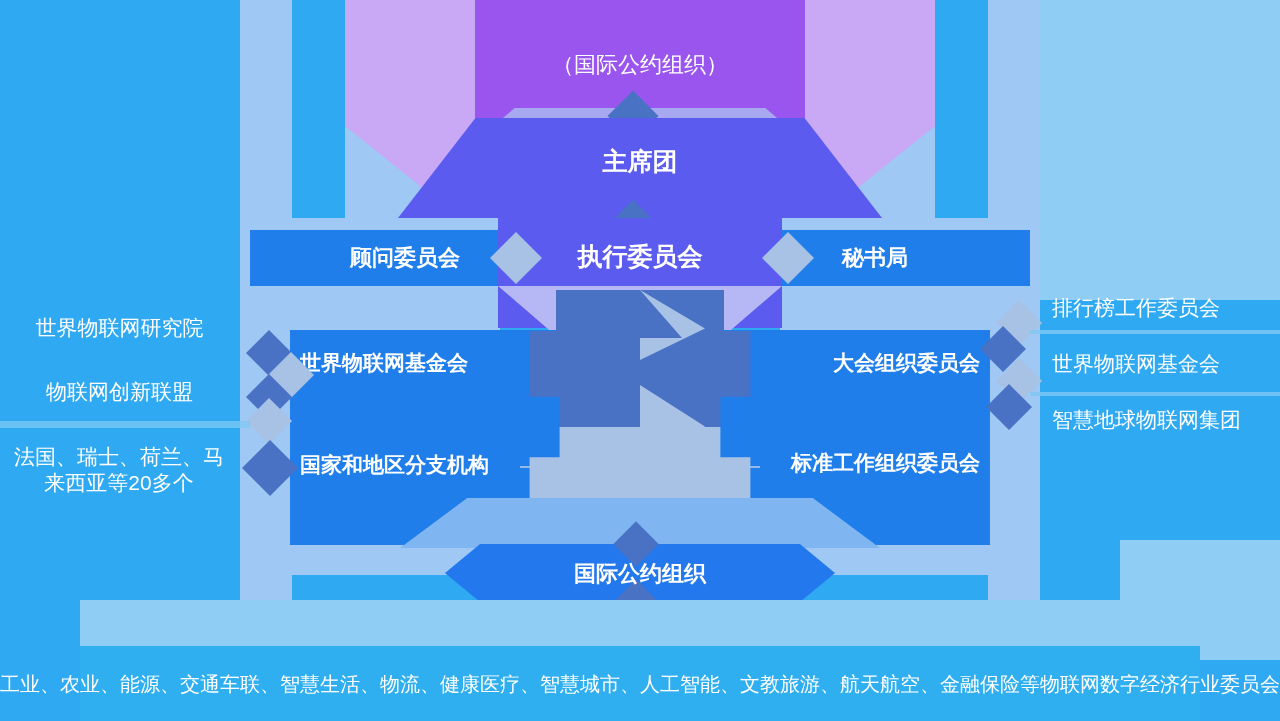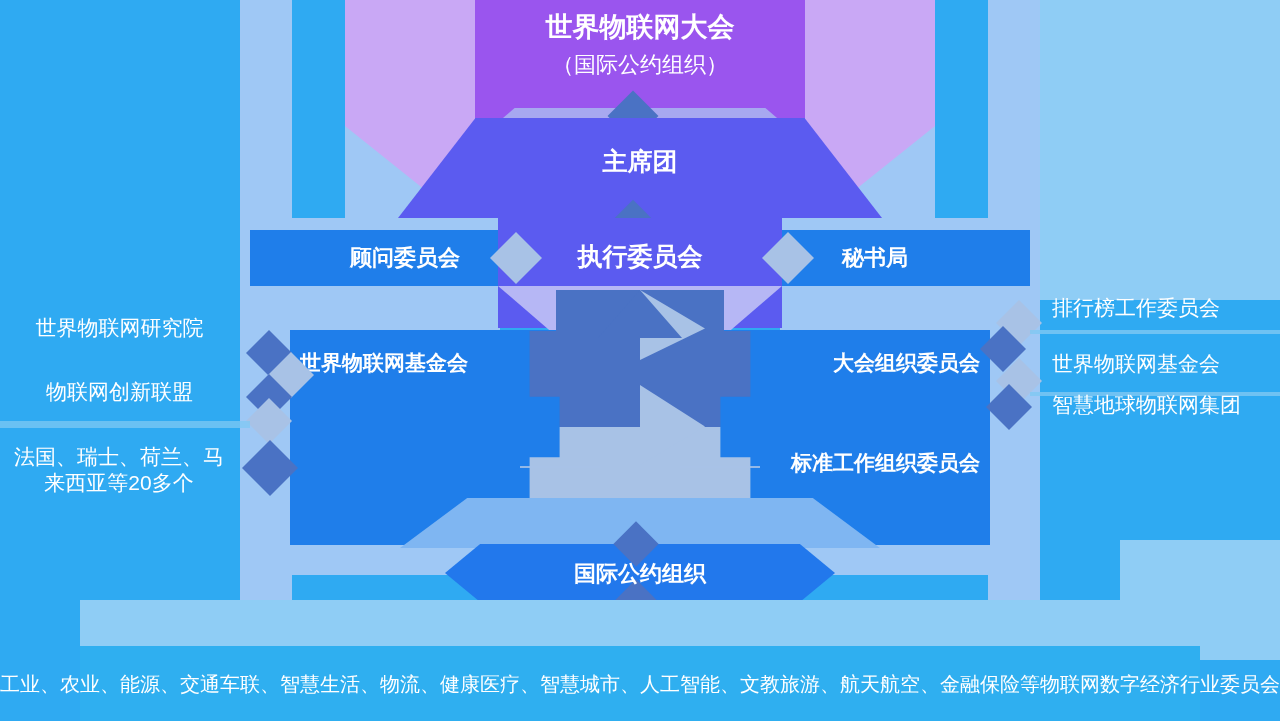--- a/index.html
+++ b/index.html
@@ -160,21 +160,21 @@
   .t-econ{left:445px;top:558px;width:390px;height:32px;font-size:22px;}
 
   .t-lf1{left:12px;top:312px;width:215px;height:32px;font-size:21px;}
   .t-lf2{left:12px;top:376px;width:215px;height:32px;font-size:21px;}
   .t-lf3{left:4px;top:440px;width:230px;height:60px;font-size:21px;
          flex-direction:column;justify-content:center;}
   .t-lf3 span{display:block;}
 
   .t-rt1{left:1052px;top:292px;width:224px;height:32px;font-size:21px;justify-content:flex-start;}
   .t-rt2{left:1052px;top:348px;width:224px;height:32px;font-size:21px;justify-content:flex-start;}
-  .t-rt3{left:1052px;top:389px;width:226px;height:32px;font-size:21px;justify-content:flex-start;font-family:Liberation Serif, serif;}
+  .t-rt3{left:1052px;top:404px;width:226px;height:32px;font-size:21px;justify-content:flex-start;font-family:Liberation Serif, serif;}
 
   .t-bot{left:80px;top:652px;width:1120px;height:64px;font-size:20px;
          flex-direction:row;justify-content:center;}
   .t-bot span{display:block;white-space:nowrap;}
 </style>
 </head>
 <body>
 
 <div id="stage">
 
@@ -184,21 +184,20 @@
   <div class="layer col-left"></div>
   <div class="layer col-right"></div>
 
   <div class="layer shoulder l"></div>
   <div class="layer shoulder r"></div>
   <div class="layer shoulder-cut-l"></div>
   <div class="layer shoulder-cut-r"></div>
 
   <div class="layer congress"></div>
   <div class="layer congress-skirt"></div>
-  <div class="txt bold t-congress1">世界物联网大会</div>
   <div class="txt t-congress2">（国际公约组织）</div>
 
   <div class="dia dia-dark" style="left:615px;top:98px;width:36px;height:36px;"></div>
 
   <div class="layer presidium-wing"></div>
   <div class="layer presidium"></div>
   <div class="txt bold t-presidium">主席团</div>
 
   <div class="dia dia-dark" style="left:618px;top:206px;width:30px;height:30px;"></div>
 
@@ -229,20 +228,21 @@
     <div class="starq q-diag1"></div>
     <div class="starq q-diag2"></div>
   </div>
   <div class="layer star-topdia"></div>
   <div class="layer star-botdia"></div>
 
   <div class="hline" style="left:520px;top:466px;width:80px;"></div>
   <div class="hline" style="left:680px;top:466px;width:80px;"></div>
 
   <div class="txt bold t-fund">世界物联网基金会</div>
+  <div class="txt bold t-branch">国家和地区分支机构</div>
   <div class="txt bold t-orgcom">大会组织委员会</div>
   <div class="txt bold t-stdcom">标准工作组织委员会</div>
 
   <div class="arrowL" style="left:246px;top:330px;"></div>
   <div class="arrowLl" style="left:268px;top:352px;"></div>
   <div class="arrowL" style="left:246px;top:374px;"></div>
   <div class="arrowLl" style="left:246px;top:398px;"></div>
   <div class="arrowL" style="left:242px;top:440px;width:56px;height:56px;"></div>
 
   <div class="arrowLl" style="left:996px;top:300px;"></div>

